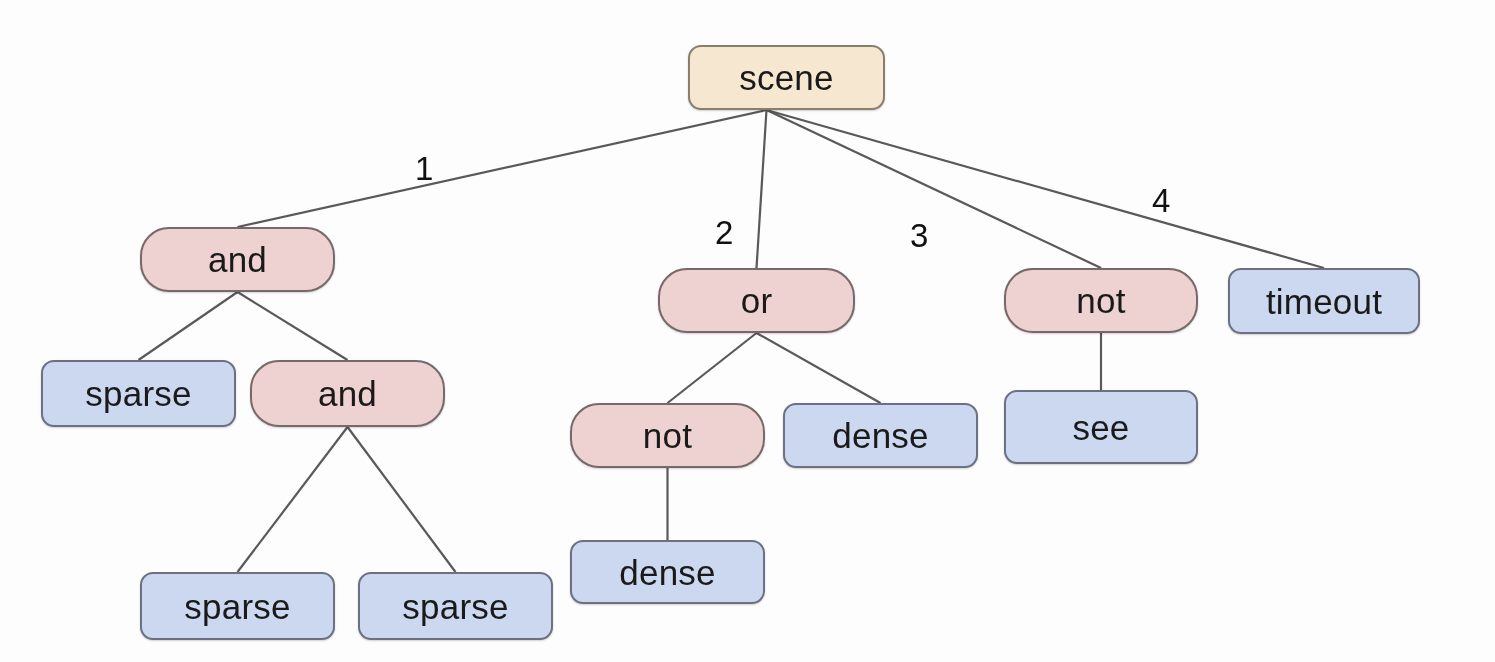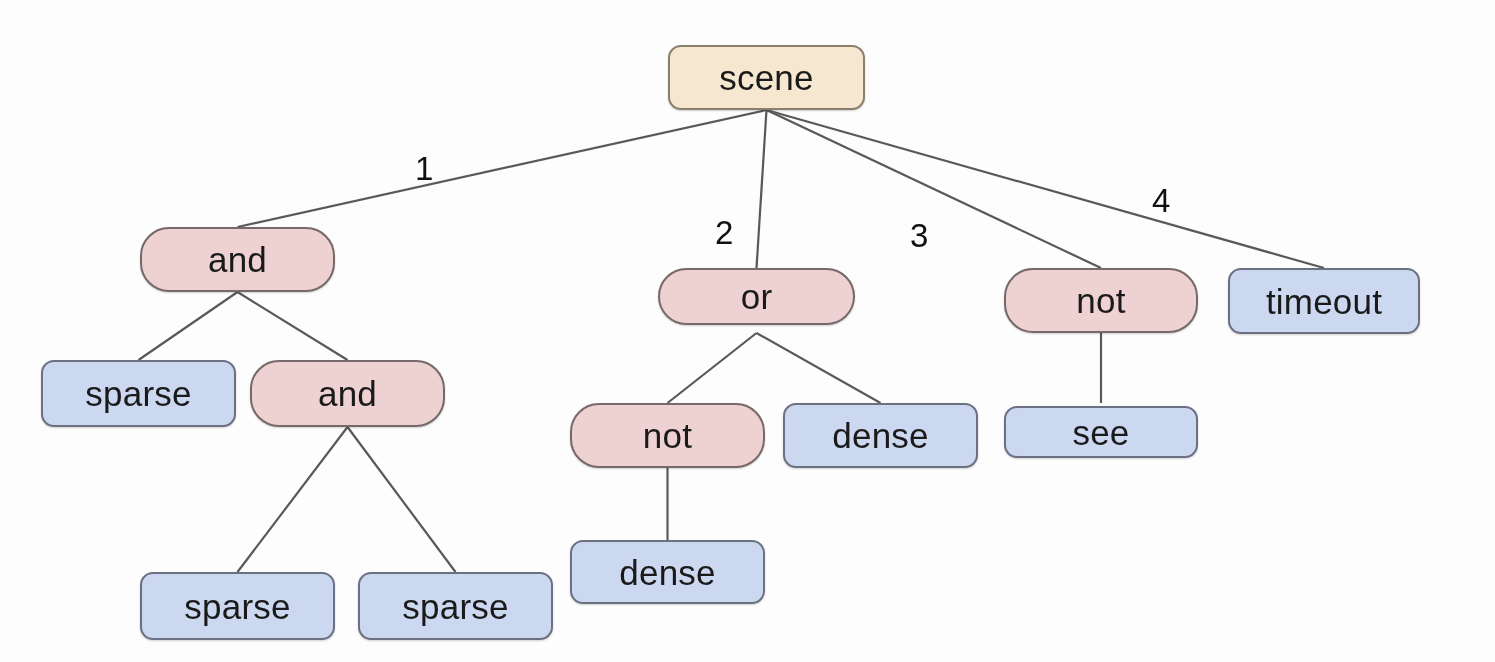--- a/index.html
+++ b/index.html
@@ -36,20 +36,21 @@
     font-size: 35px;
     color: #1a1a1a;
     letter-spacing: 0.2px;
     line-height: 1;
     white-space: nowrap;
     box-shadow: 0 1px 2px rgba(0,0,0,0.18);
   }
   .node.root {
     background: #f6e7d0;
     border-color: #8a7f6d;
+    margin-left: 20px;
   }
   .node.op {
     background: #eed2d1;
     border-color: #77696a;
     border-radius: 29px;
   }
   .node.leaf {
     background: #ccd7f0;
     border-color: #6b7183;
   }
@@ -90,36 +91,36 @@
     </div>
     <div class="node op" style="left: 250px; top: 360px; width: 195px; height: 67px;">
       <span>and</span>
     </div>
     <div class="node leaf" style="left: 140px; top: 572px; width: 195px; height: 68px;">
       <span>sparse</span>
     </div>
     <div class="node leaf" style="left: 358px; top: 572px; width: 195px; height: 68px;">
       <span>sparse</span>
     </div>
-    <div class="node op" style="left: 658px; top: 268px; width: 197px; height: 57px;">
+    <div class="node op" style="left: 658px; top: 268px; width: 197px; height: 65px;">
       <span>or</span>
     </div>
     <div class="node op" style="left: 570px; top: 403px; width: 195px; height: 65px;">
       <span>not</span>
     </div>
     <div class="node leaf" style="left: 570px; top: 540px; width: 195px; height: 64px;">
       <span>dense</span>
     </div>
     <div class="node leaf" style="left: 783px; top: 403px; width: 195px; height: 65px;">
       <span>dense</span>
     </div>
     <div class="node op" style="left: 1004px; top: 268px; width: 194px; height: 65px;">
       <span>not</span>
     </div>
-    <div class="node leaf" style="left: 1004px; top: 406px; width: 194px; height: 52px;">
+    <div class="node leaf" style="left: 1004px; top: 390px; width: 194px; height: 74px;">
       <span>see</span>
     </div>
     <div class="node leaf" style="left: 1228px; top: 268px; width: 192px; height: 66px;">
       <span>timeout</span>
     </div>
     <div class="edge-label" style="left: 415px; top: 152px;">1</div>
     <div class="edge-label" style="left: 715px; top: 216px;">2</div>
     <div class="edge-label" style="left: 910px; top: 219px;">3</div>
     <div class="edge-label" style="left: 1152px; top: 184px;">4</div>
   </div>

